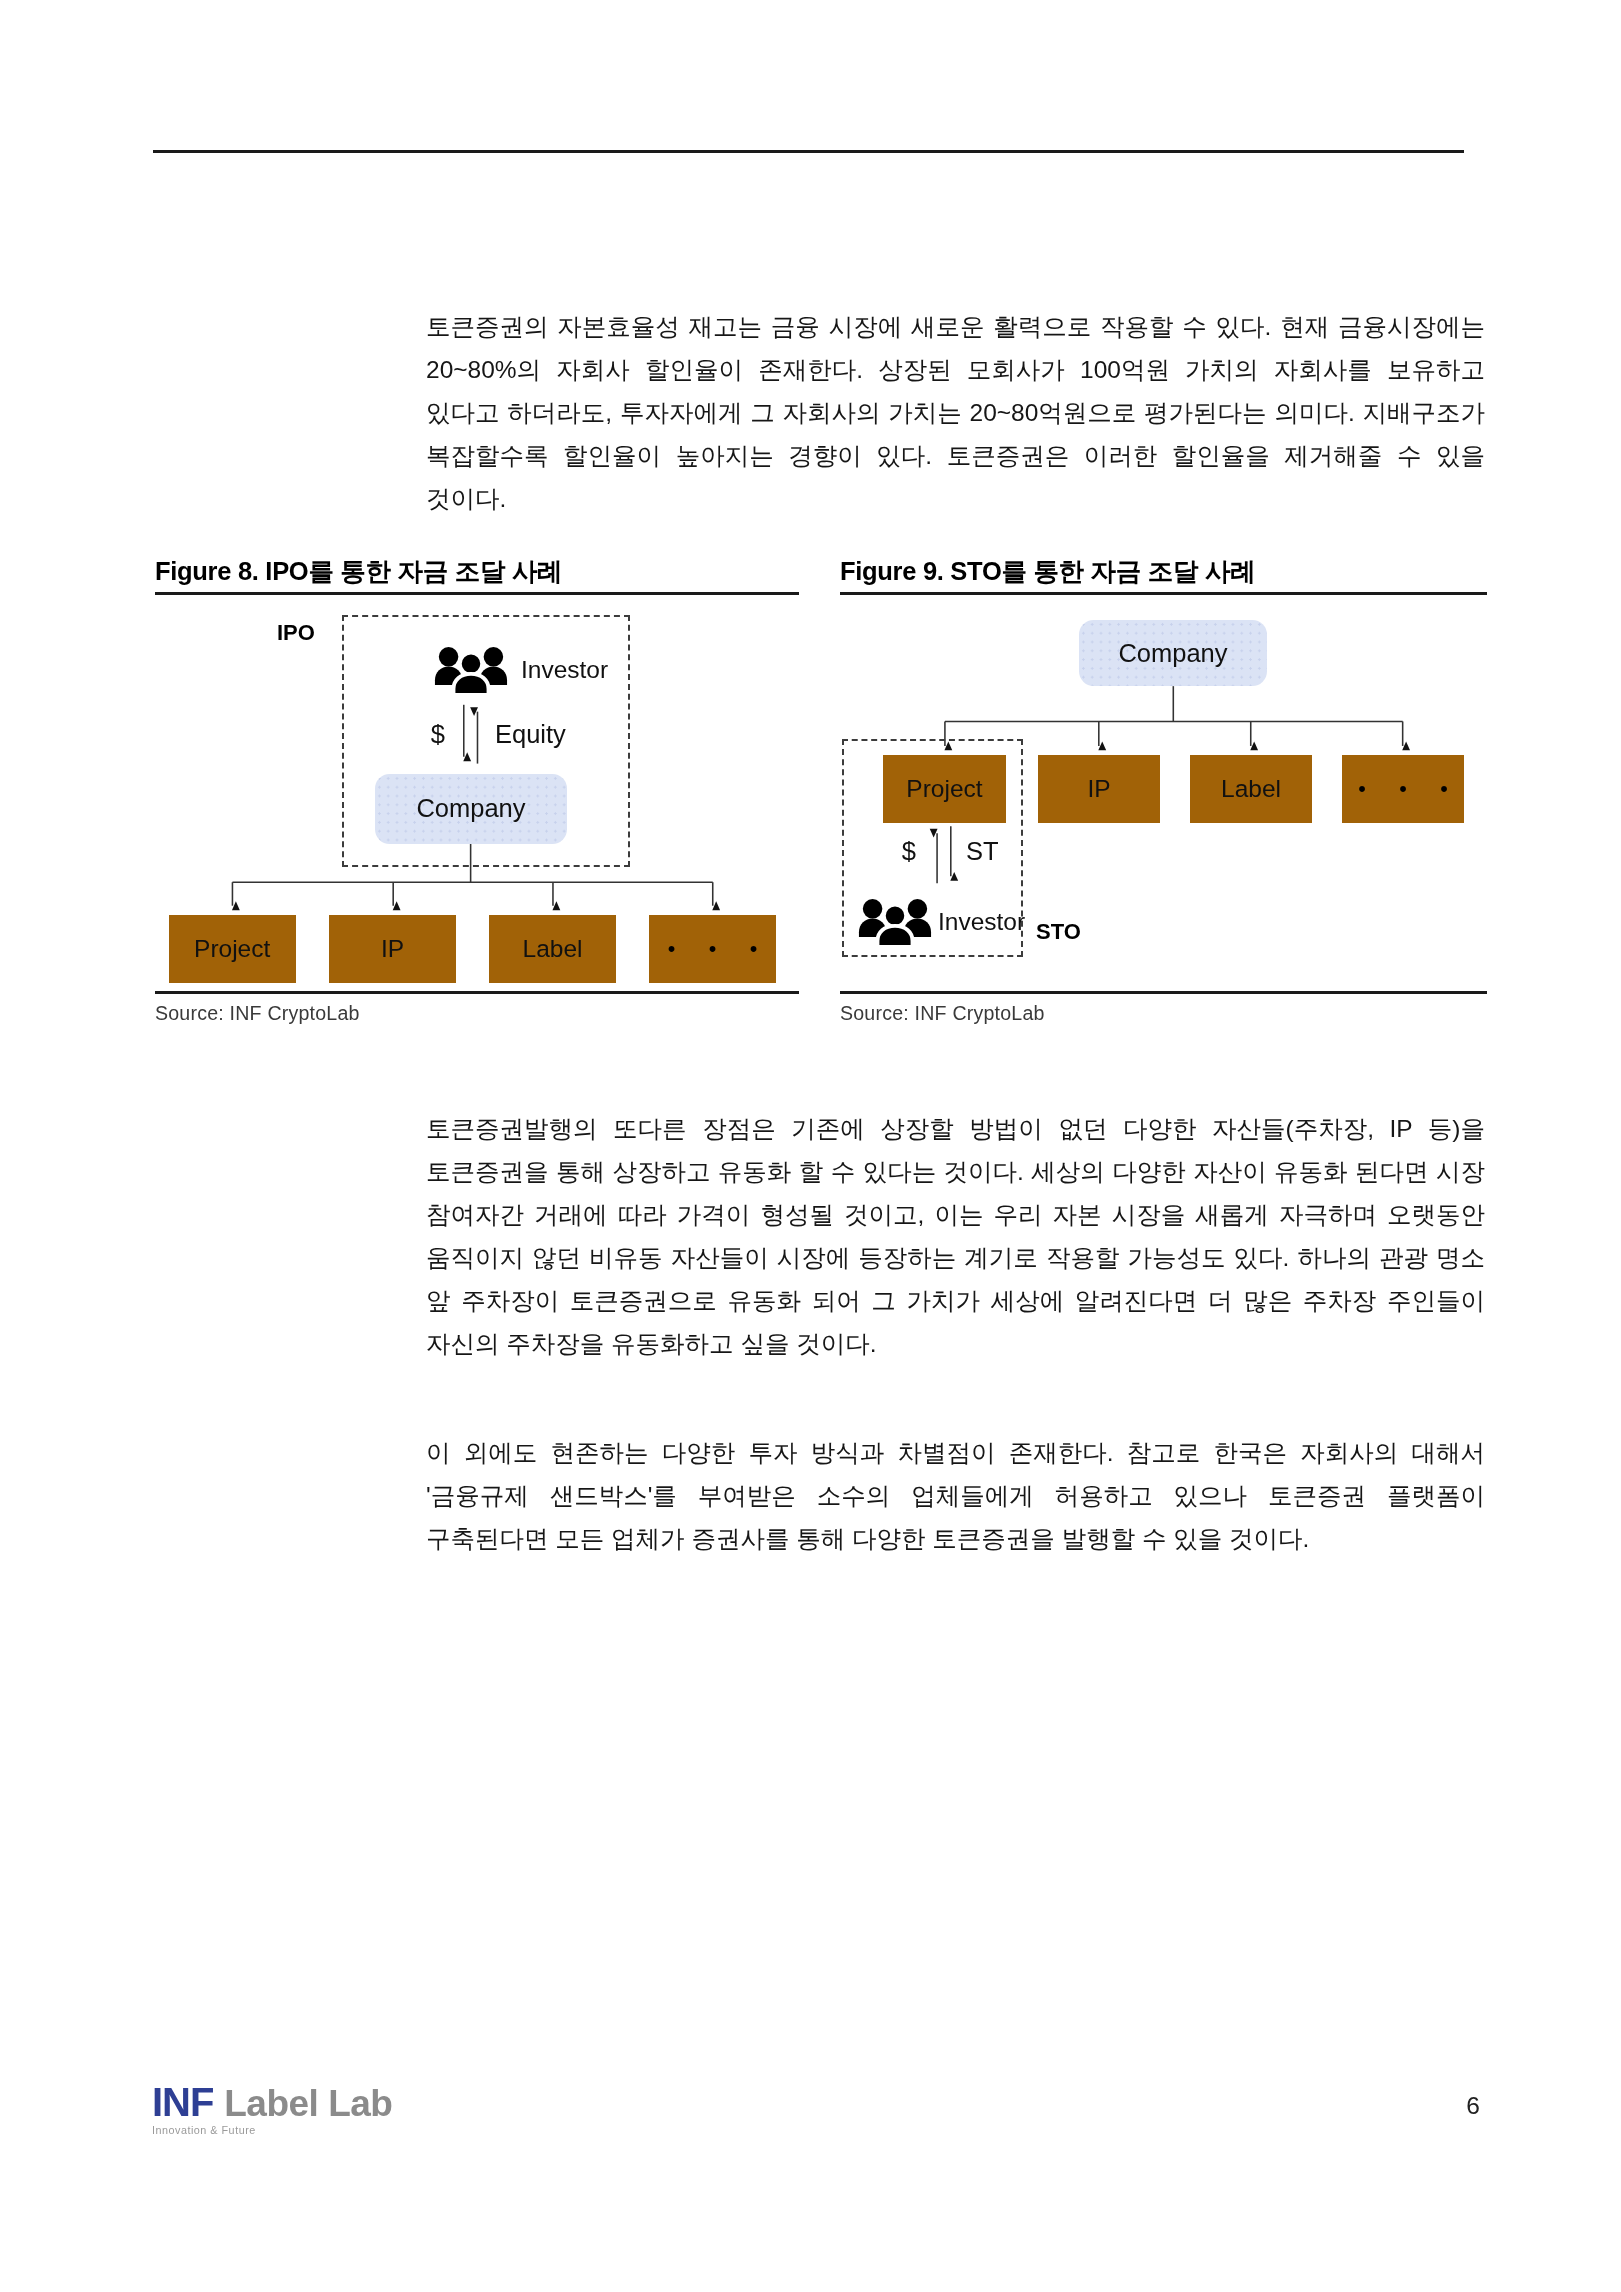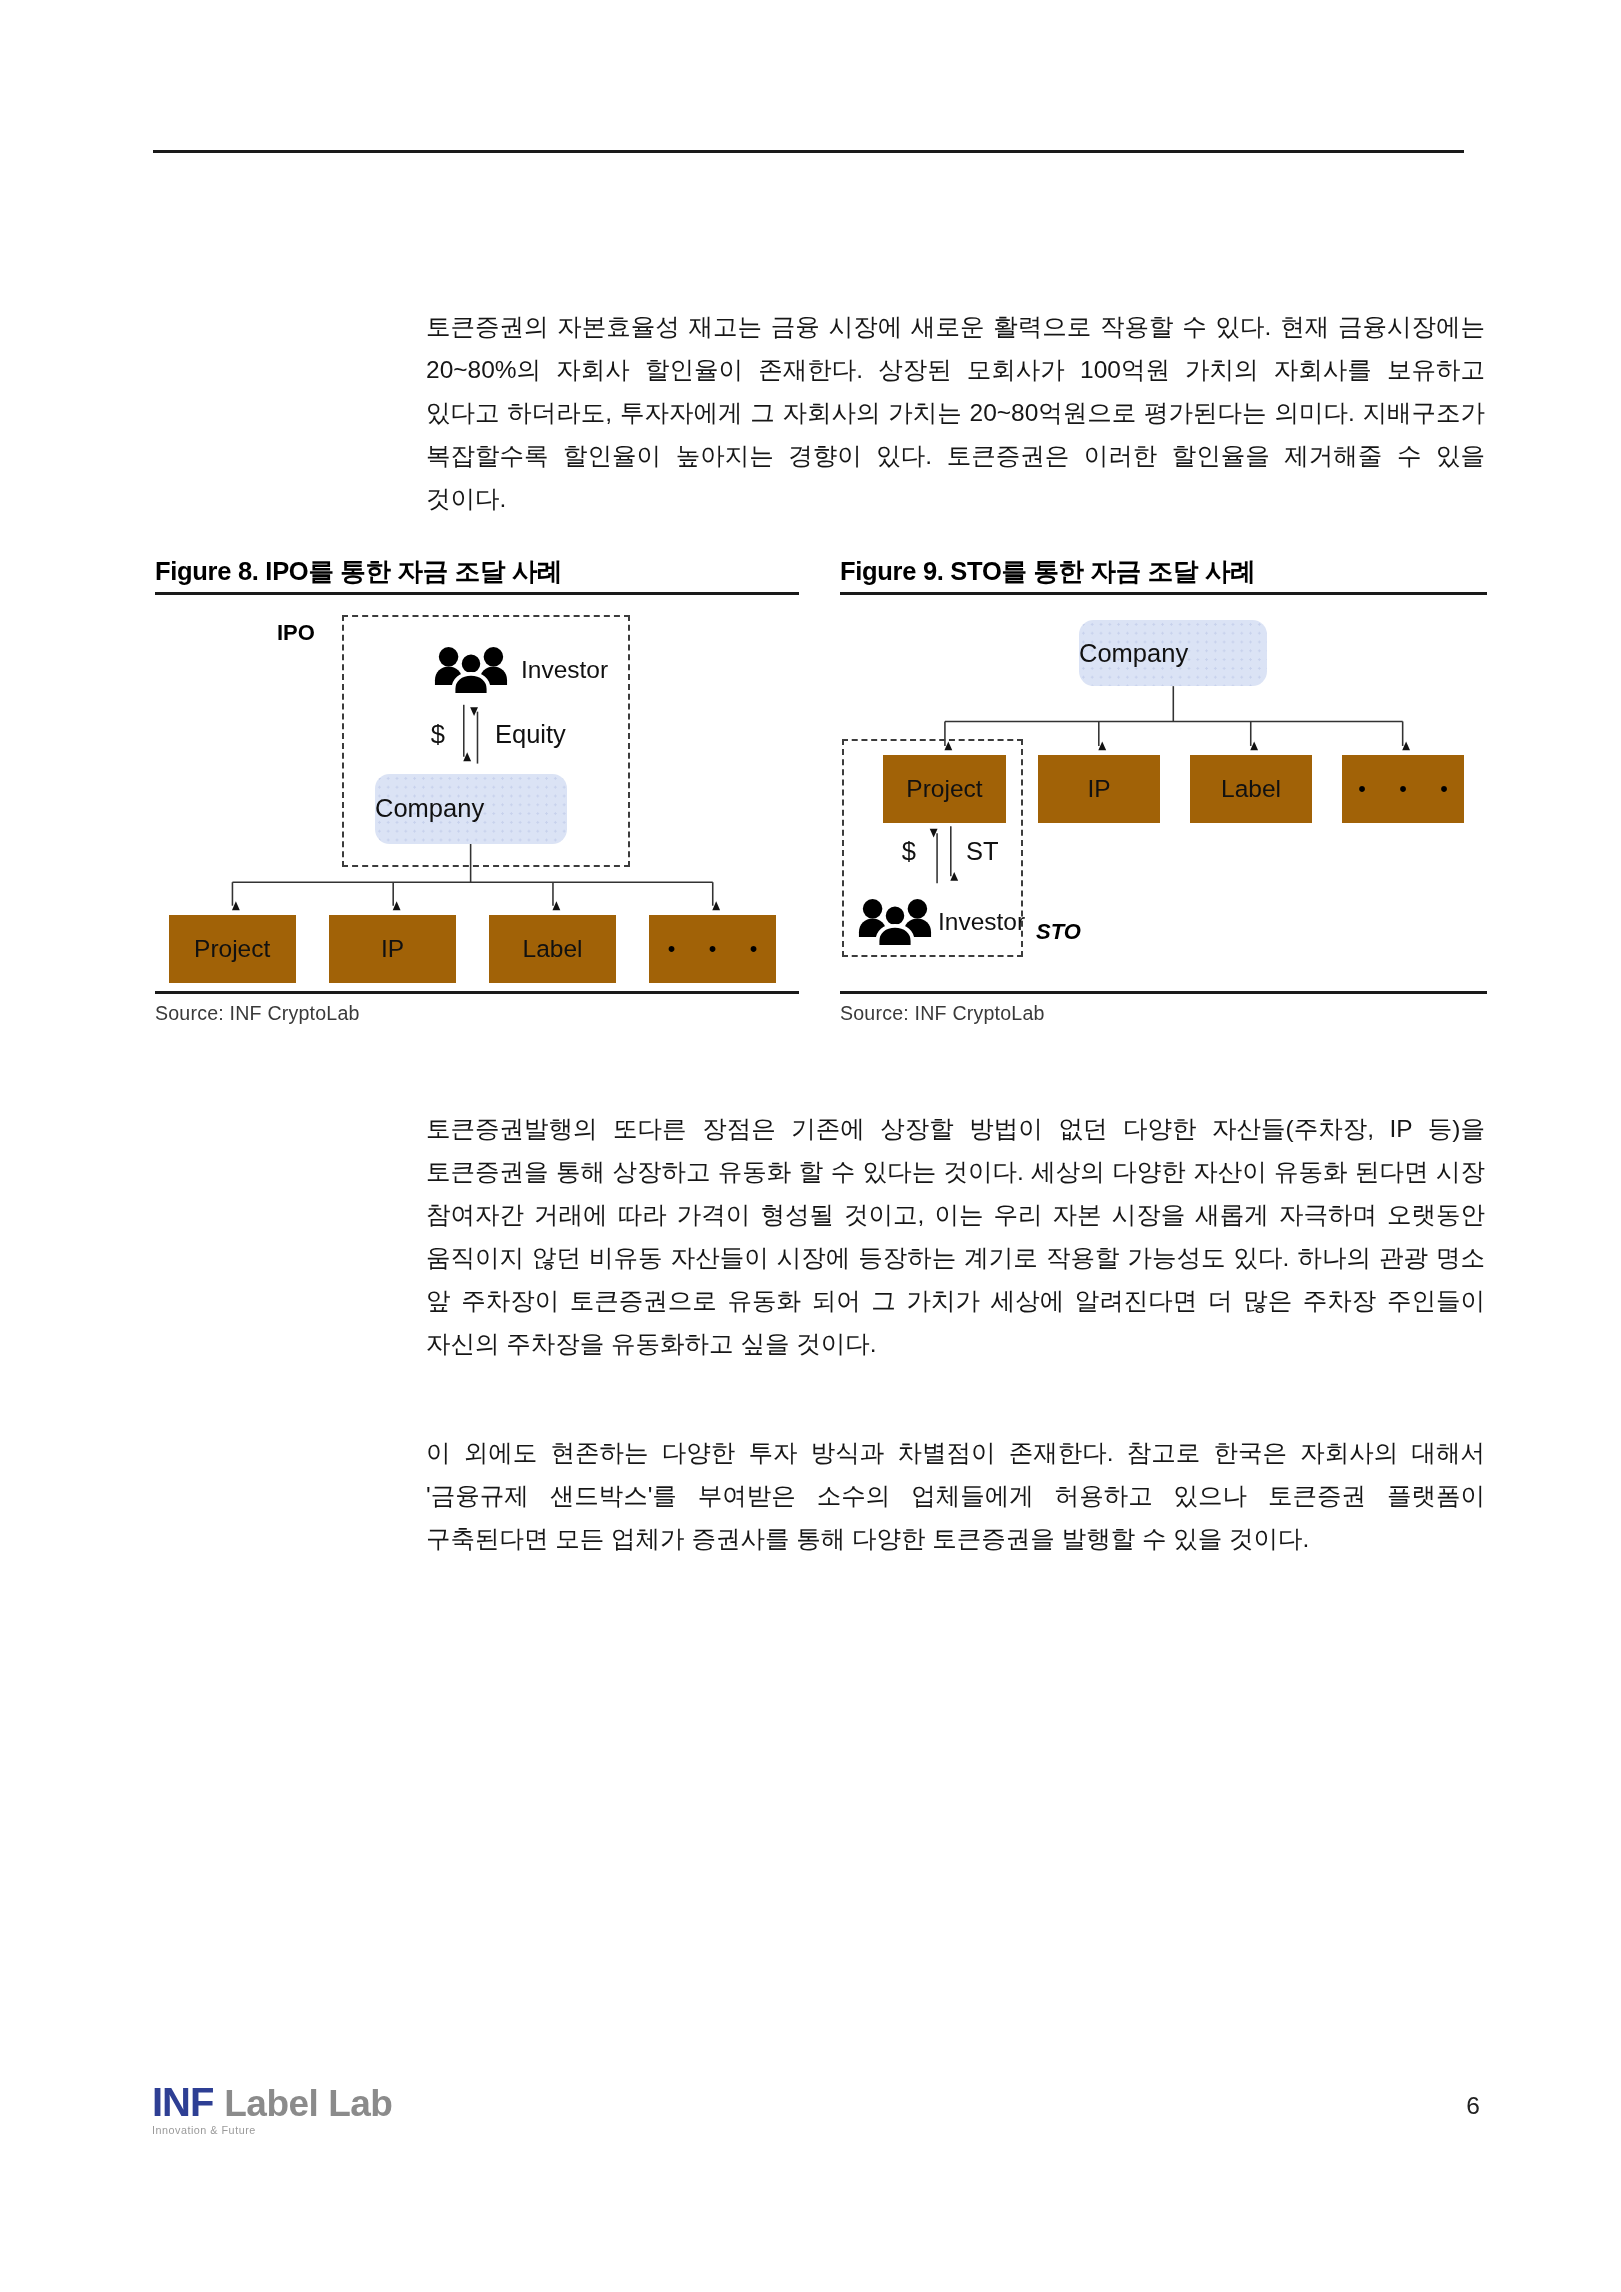--- a/index.html
+++ b/index.html
@@ -42,21 +42,21 @@
   
   .lines{position:absolute;left:0;top:0;width:100%;height:100%;}
   .dashed-box{position:absolute;border:2px dashed #3c3c3c;box-sizing:border-box;background:transparent;}
   .scheme-tag{position:absolute;font-size:22px;font-weight:bold;color:#000;}
   .company-box{
     position:absolute;
     background:#dbe3f5;
     background-image:radial-gradient(circle,#c7d1ec 1px,rgba(0,0,0,0) 1.3px);
     background-size:8.8px 8.8px;
     border-radius:14.7px;
-    display:flex;align-items:center;
+    display:flex;align-items:center;justify-content:center;
     font-size:25.5px;color:#111;
   }
   .sub-box{
     position:absolute;
     background:#a16207;
     display:flex;align-items:center;justify-content:center;
     font-size:24.5px;color:#111;
     top:320px;width:127px;height:68px;
   }
   .sub-box.dots{font-size:21.6px;letter-spacing:13.7px;text-indent:13.7px;color:#000;}
@@ -177,21 +177,21 @@
       <svg class="people" style="left:16.7px;top:303px;" width="76" height="49" viewBox="0 0 78 50">
         <circle cx="16" cy="11" r="10" fill="#000"></circle>
         <path d="M2,40 v-5 c0,-8.5 6.3,-14 14,-14 s14,5.5 14,14 v5 z" fill="#000"></path>
         <circle cx="62" cy="11" r="10" fill="#000"></circle>
         <path d="M48,40 v-5 c0,-8.5 6.3,-14 14,-14 s14,5.5 14,14 v5 z" fill="#000"></path>
         <circle cx="39" cy="18" r="11.5" fill="#000" stroke="#fff" stroke-width="4"></circle>
         <path d="M21,50 v-6 c0,-9.5 7.6,-15.5 18,-15.5 s18,6 18,15.5 v6 z" fill="#000" stroke="#fff" stroke-width="4"></path>
       </svg>
       <div class="investor-label" style="left:98px;top:313px;">Investor</div>
 
-      <div class="scheme-tag" style="left:196px;top:324px;font-style:italic;">STO</div>
+      <div class="scheme-tag" style="left:196px;top:324px;">STO</div>
     </div>
 
     <div class="src-rule"></div>
     <div class="fig-source">Source: INF CryptoLab</div>
   </div>
 
   <p class="abs para para-2">토큰증권발행의 또다른 장점은 기존에 상장할 방법이 없던 다양한 자산들(주차장, IP 등)을 토큰증권을 통해 상장하고 유동화 할 수 있다는 것이다. 세상의 다양한 자산이 유동화 된다면 시장 참여자간 거래에 따라 가격이 형성될 것이고, 이는 우리 자본 시장을 새롭게 자극하며 오랫동안 움직이지 않던 비유동 자산들이 시장에 등장하는 계기로 작용할 가능성도 있다. 하나의 관광 명소 앞 주차장이 토큰증권으로 유동화 되어 그 가치가 세상에 알려진다면 더 많은 주차장 주인들이 자신의 주차장을 유동화하고 싶을 것이다.</p>
   <p class="abs para para-3">이 외에도 현존하는 다양한 투자 방식과 차별점이 존재한다. 참고로 한국은 자회사의 대해서 '금융규제 샌드박스'를 부여받은 소수의 업체들에게 허용하고 있으나 토큰증권 플랫폼이 구축된다면 모든 업체가 증권사를 통해 다양한 토큰증권을 발행할 수 있을 것이다.</p>
 
   <div class="abs footer-logo">

